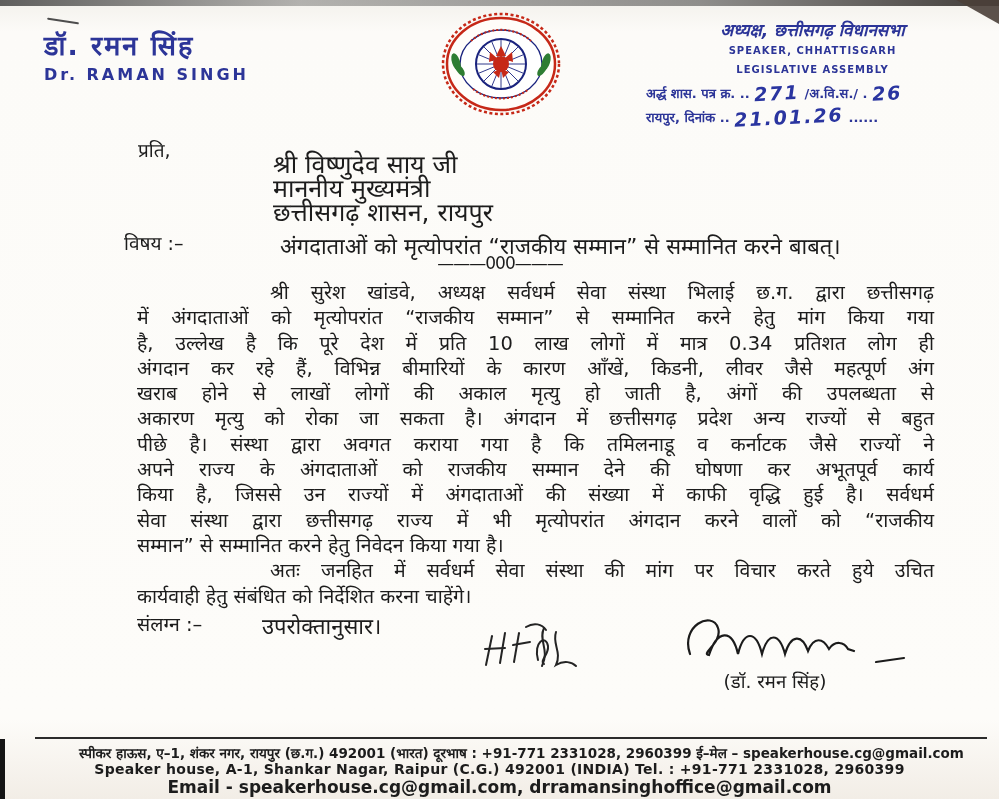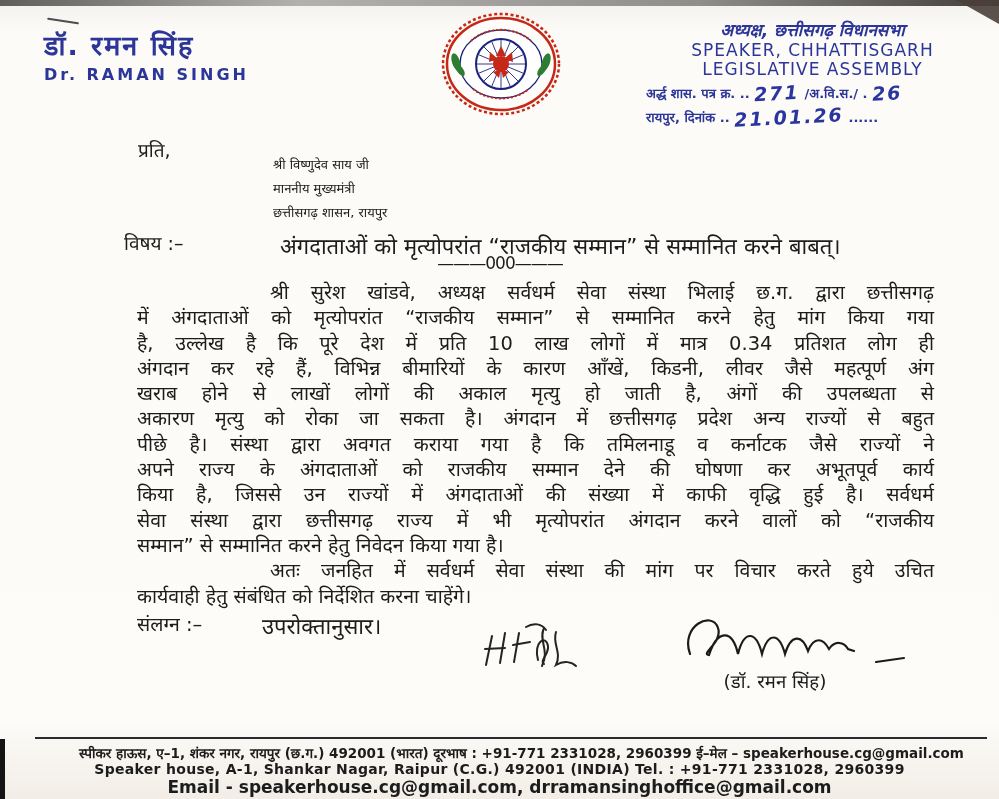--- a/index.html
+++ b/index.html
@@ -17,28 +17,28 @@
   .pen-mark{position:absolute;left:47px;top:20px;width:32px;height:2px;background:#4d4d4d;
     transform:rotate(9deg);border-radius:2px;}
   .scan-left-bar{position:absolute;left:0;bottom:0;width:5px;height:60px;background:#141414;}
   
   .sender-block{position:absolute;left:44px;top:26px;color:#2c3598;}
   .sender-hi{font-size:27px;font-weight:bold;letter-spacing:2px;}
   .sender-en{font-size:16px;font-weight:bold;letter-spacing:3px;margin-top:2px;}
   .emblem{position:absolute;left:441px;top:12px;width:120px;height:104px;}
   .office-block{position:absolute;right:14px;top:18px;width:345px;text-align:center;color:#2c3598;}
   .office-hi{font-size:17px;font-weight:bold;font-style:italic;}
-  .office-en{font-size:17px;font-weight:normal;letter-spacing:1px;line-height:19px;}
+  .office-en{font-size:10px;font-weight:bold;letter-spacing:1px;line-height:19px;}
   .ref-row{margin-top:3px;font-size:13px;font-weight:bold;text-align:left;padding-left:6px;white-space:nowrap;}
   .hand{display:inline-block;font-size:19px;font-weight:bold;font-style:italic;color:#2a35a0;
     transform:rotate(-3deg);letter-spacing:2px;vertical-align:-2px;}
   .date-row{margin-top:2px;font-size:13px;font-weight:bold;text-align:left;padding-left:6px;white-space:nowrap;}
   
   .prati{position:absolute;left:138px;top:137px;font-size:19px;}
-  .recipient{position:absolute;left:273px;top:153px;font-size:13px;line-height:24px;}
+  .recipient{position:absolute;left:273px;top:153px;font-size:25px;line-height:24px;}
   .subject-label{position:absolute;left:124px;top:230px;font-size:19px;}
   .subject-text{position:absolute;left:280px;top:230px;width:660px;font-size:22px;}
   .subject-divider{position:absolute;left:230px;top:253px;width:540px;text-align:center;font-size:17px;letter-spacing:-1px;}
   .body-text{position:absolute;left:137px;top:280px;width:797px;font-size:19.5px;}
   .bline{height:25.3px;line-height:25.3px;white-space:nowrap;}
   .jline{text-align:justify;text-align-last:justify;white-space:normal;}
   .lline{text-align:left;}
   .indent{text-indent:133px;}
   .enclosure-label{position:absolute;left:137px;top:610px;font-size:19.5px;}
   .enclosure-text{position:absolute;left:262px;top:610px;font-size:22px;}

